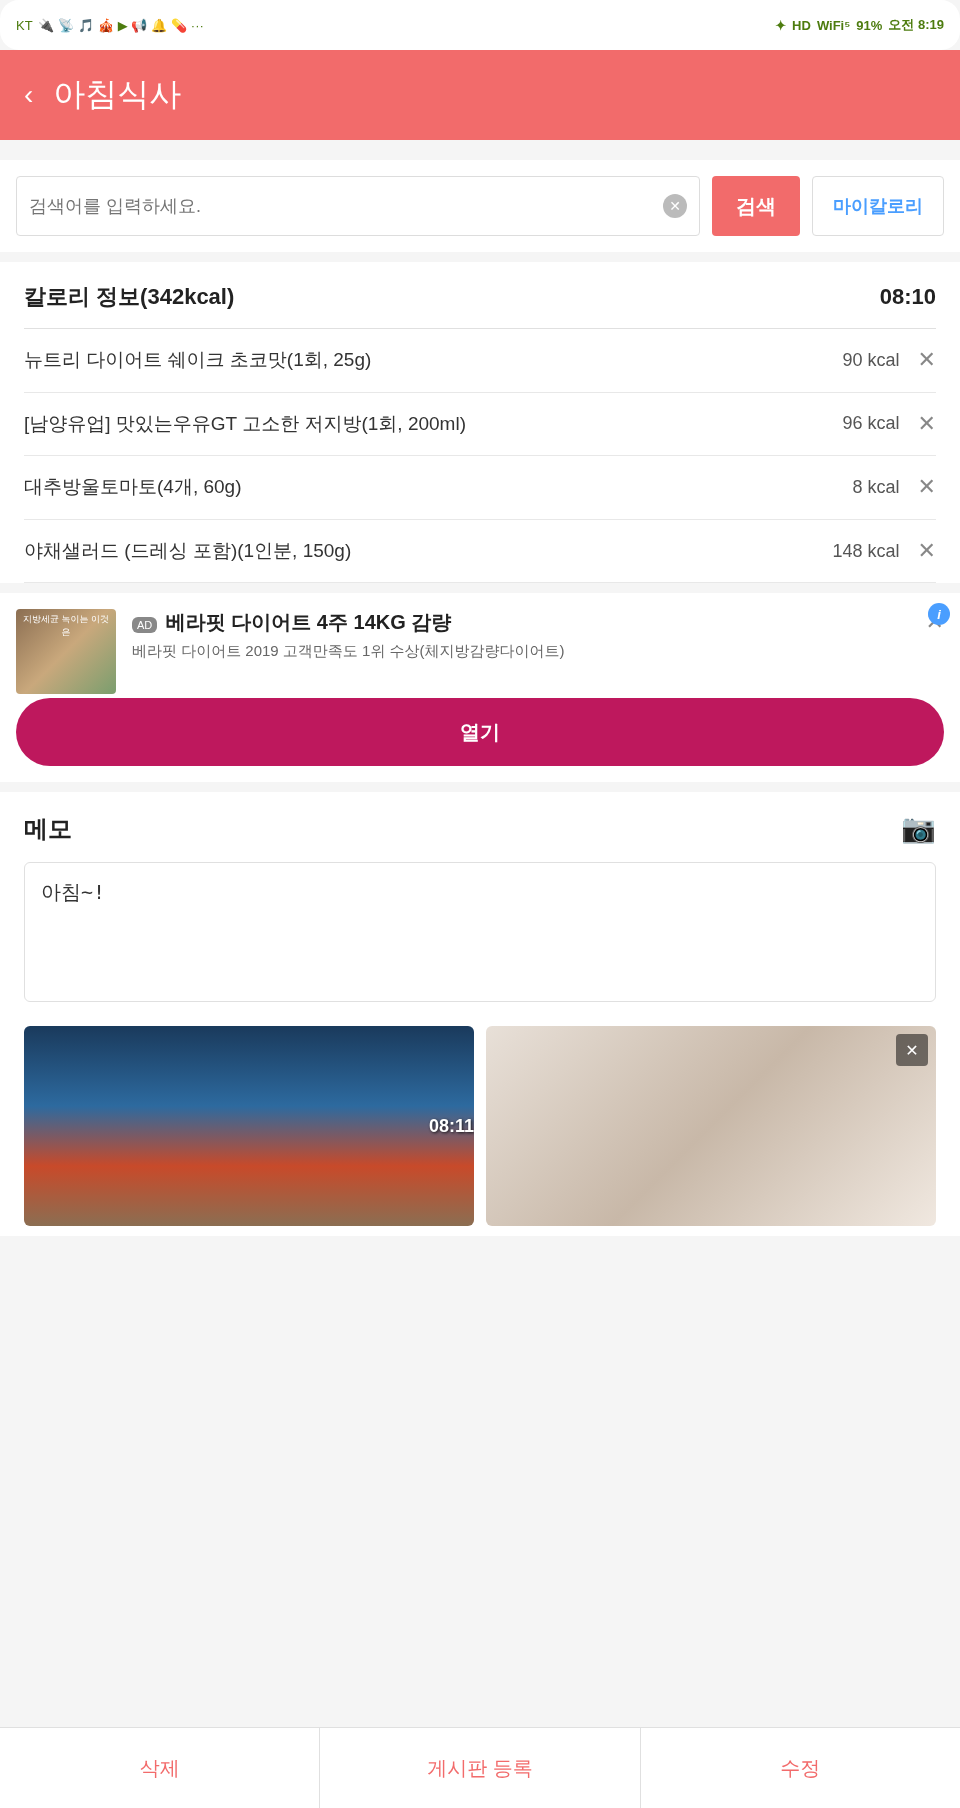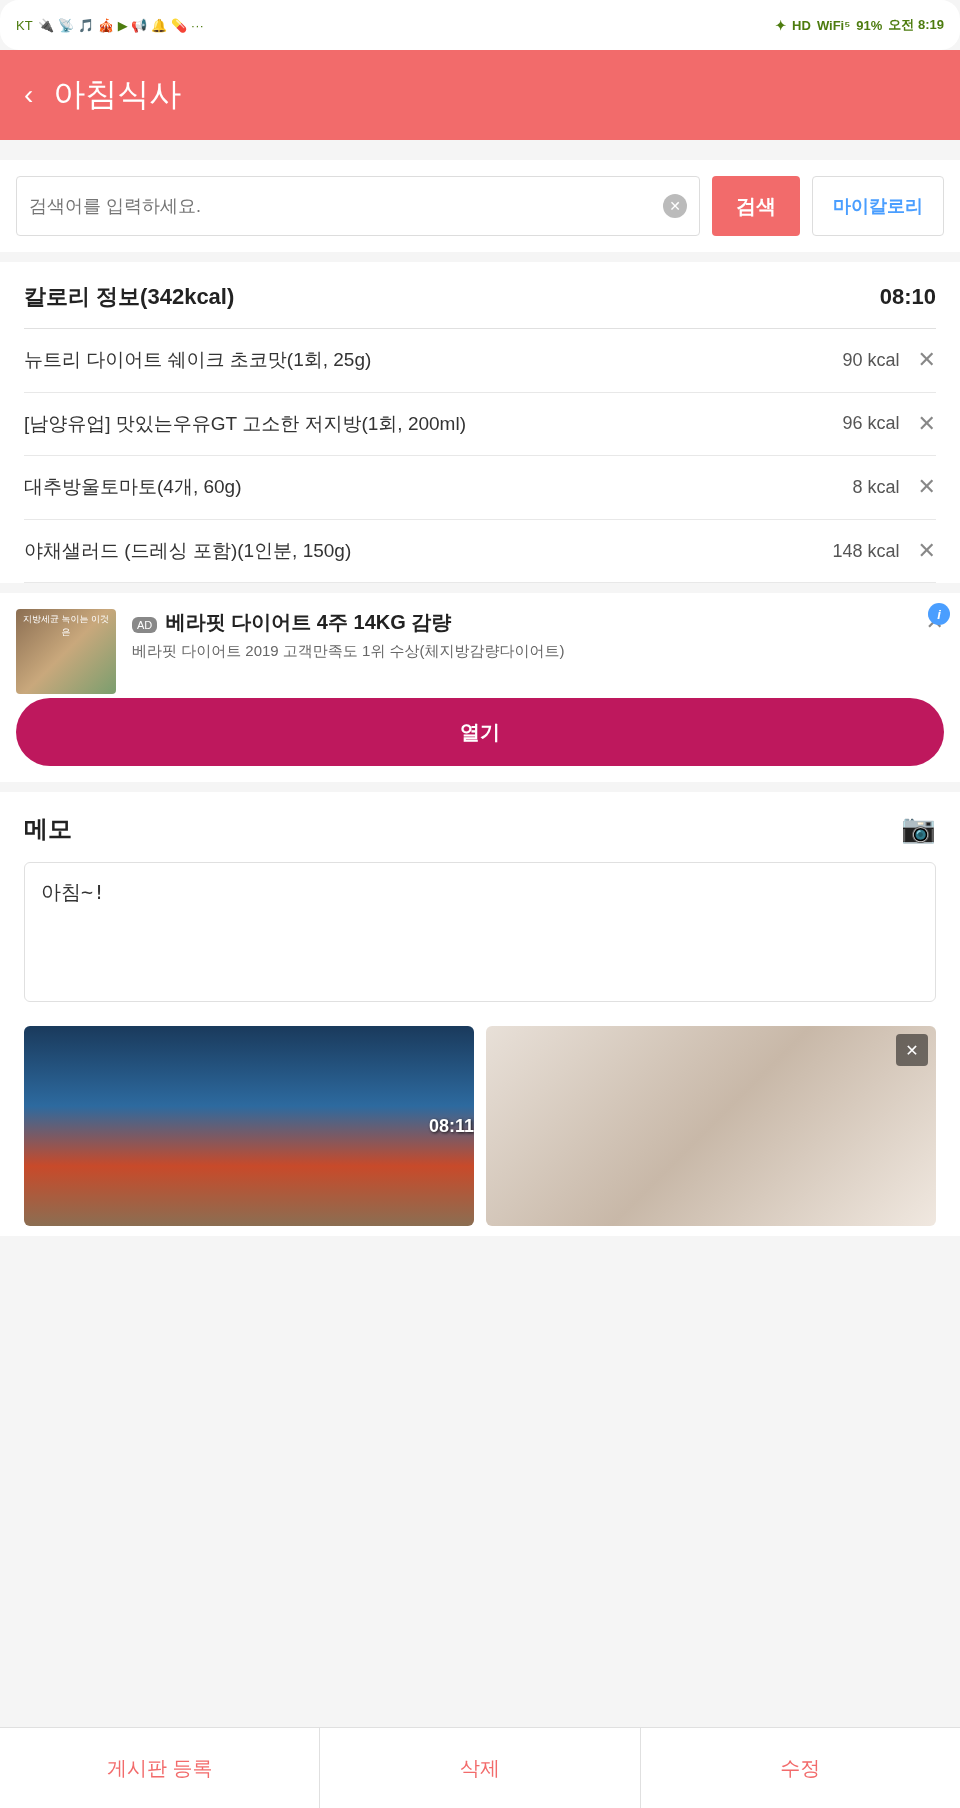--- a/index.html
+++ b/index.html
@@ -443,16 +443,16 @@
     <div class="photo-timestamp">08:11</div>
   </div>
   <div class="photo-item photo-right">
     <div class="photo-close">✕</div>
   </div>
 </div>
 
 <div style="height: 100px;"></div>
 
 <div class="bottom-actions">
+  <button class="action-btn delete">삭제</button>
   <button class="action-btn register">게시판 등록</button>
-  <button class="action-btn delete">삭제</button>
   <button class="action-btn edit">수정</button>
 </div>
 
 </body></html>

